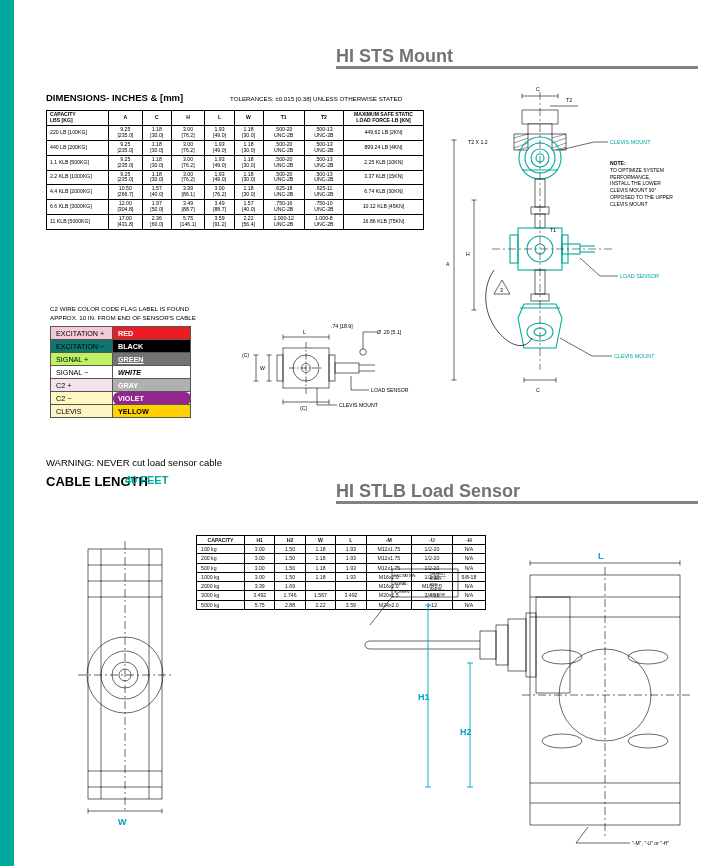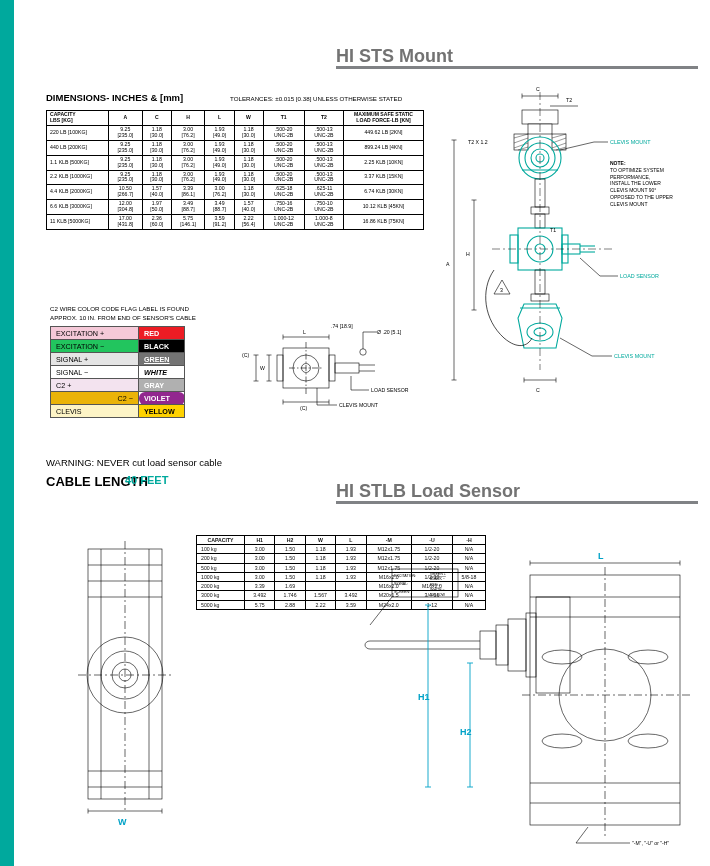--- a/index.html
+++ b/index.html
@@ -59,22 +59,22 @@
   table.colors {
     position:absolute;
     border-collapse:collapse;
     font-size:7.2px;
   }
   table.colors td {
     border:0.6px solid #555;
     padding:1.5px 5px;
     height:13px;
   }
-  table.colors td.name { width:88px; background:#fff; color:#000; font-size:7.2px;}
-  table.colors td.val  { width:46px; font-weight:bold; font-size:7.2px; text-align:left;}
+  table.colors td.name { width:62px; background:#fff; color:#000; font-size:7.2px;}
+  table.colors td.val  { width:78px; font-weight:bold; font-size:7.2px; text-align:left;}
 
   
   table.stlb {
     position:absolute;
     border-collapse:collapse;
     font-size:5.2px;
     background:#fff;
   }
   table.stlb th, table.stlb td {
     border:0.6px solid #000;
@@ -349,37 +349,37 @@
 <div class="tiny" style="left:50px; top:305px; font-size:6.2px;">C2 WIRE COLOR CODE FLAG LABEL IS FOUND</div>
 <div class="tiny" style="left:50px; top:314px; font-size:6.2px;">APPROX. 10 IN. FROM END OF SENSOR'S CABLE</div>
 
 <table class="colors" id="color-table" style="left:50px; top:326px;">
   <tbody id="color-body">
       <tr>
         <td class="name" style="background: rgb(245, 201, 216);">EXCITATION  +</td>
         <td class="val" style="background: rgb(237, 28, 36); color: rgb(255, 255, 255);">RED</td>
       </tr>
       <tr>
-        <td class="name" style="background: #22c55e;">EXCITATION  −</td>
+        <td class="name" style="background: #0f766e;">EXCITATION  −</td>
         <td class="val" style="background: rgb(0, 0, 0); color: rgb(255, 255, 255);">BLACK</td>
       </tr>
       <tr>
-        <td class="name" style="background: #e5e5e5;">SIGNAL  +</td>
+        <td class="name" style="background: #bef264;">SIGNAL  +</td>
         <td class="val" style="background: #737373; color: rgb(255, 255, 255); text-decoration: underline;">GREEN</td>
       </tr>
       <tr>
         <td class="name" style="background: rgb(255, 255, 255);">SIGNAL  −</td>
         <td class="val" style="background: rgb(255, 255, 255); color: rgb(0, 0, 0); font-style: italic;">WHITE</td>
       </tr>
       <tr>
         <td class="name" style="background: rgb(243, 227, 239);">C2 +</td>
         <td class="val" style="background: rgb(176, 176, 176); color: rgb(255, 255, 255);">GRAY</td>
       </tr>
       <tr>
-        <td class="name" style="background: #eab308; text-align: right;">C2 −</td>
+        <td class="name" style="background: #fef9c3;">C2 −</td>
         <td class="val" style="background: rgb(146, 39, 143); color: rgb(255, 255, 255); border-radius: 6px;">VIOLET</td>
       </tr>
       <tr>
         <td class="name" style="background: rgb(253, 244, 198);">CLEVIS</td>
         <td class="val" style="background: rgb(255, 210, 0); color: rgb(0, 0, 0);">YELLOW</td>
       </tr>
     </tbody>
 </table>
 
 <div style="position:absolute; left:46px; top:457px; font-size:9.5px; color:#000;">WARNING: NEVER cut load sensor cable</div>

